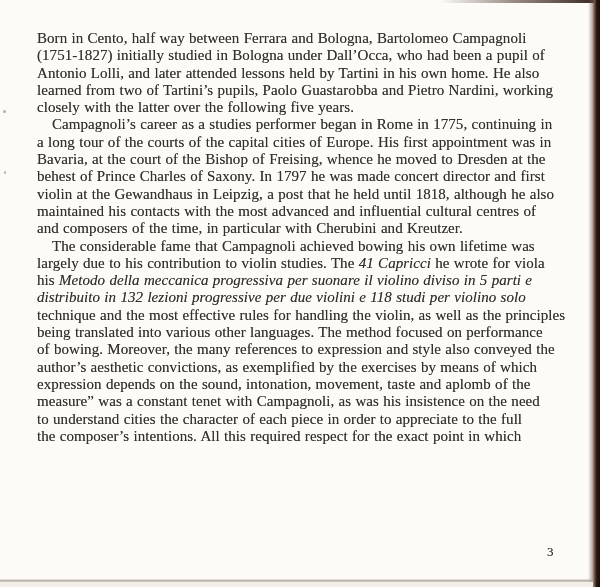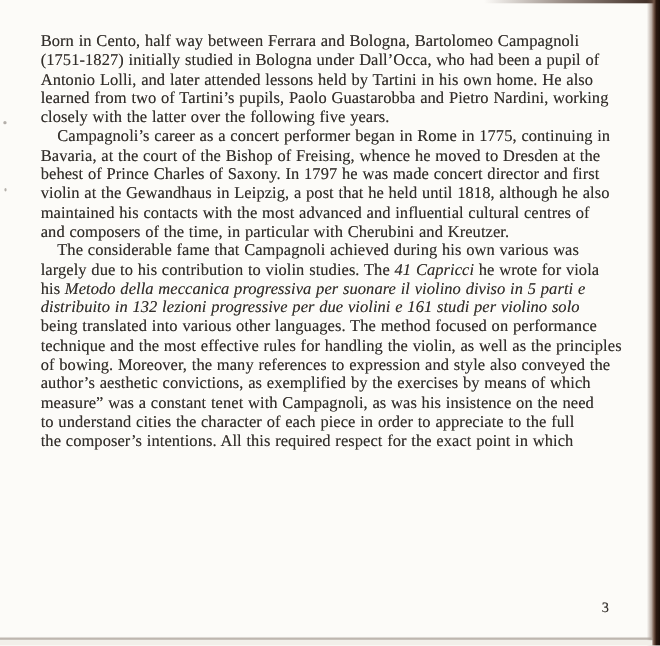--- a/index.html
+++ b/index.html
@@ -100,36 +100,38 @@
 <div class="page">
   <div class="text-block">
       <div class="paragraph">
         <div class="line"><span>Born in Cento, half way between Ferrara and Bologna, Bartolomeo Campagnoli</span></div>
         <div class="line"><span>(1751-1827) initially studied in Bologna under Dall’Occa, who had been a pupil of</span></div>
         <div class="line"><span>Antonio Lolli, and later attended lessons held by Tartini in his own home. He also</span></div>
         <div class="line"><span>learned from two of Tartini’s pupils, Paolo Guastarobba and Pietro Nardini, working</span></div>
         <div class="line"><span>closely with the latter over the following five years.</span></div>
       </div>
       <div class="paragraph">
-        <div class="line indent"><span>Campagnoli’s career as a concert performer began in Rome in 1775, continuing in</span></div>
+        <div class="line indent"><span>Campagnoli’s career as a studies performer began in Rome in 1775, continuing in</span></div>
+        <div class="line"><span>a long tour of the courts of the capital cities of Europe. His first appointment was in</span></div>
         <div class="line"><span>Bavaria, at the court of the Bishop of Freising, whence he moved to Dresden at the</span></div>
         <div class="line"><span>behest of Prince Charles of Saxony. In 1797 he was made concert director and first</span></div>
         <div class="line"><span>violin at the Gewandhaus in Leipzig, a post that he held until 1818, although he also</span></div>
         <div class="line"><span>maintained his contacts with the most advanced and influential cultural centres of</span></div>
         <div class="line"><span>and composers of the time, in particular with Cherubini and Kreutzer.</span></div>
       </div>
       <div class="paragraph">
-        <div class="line indent"><span>The considerable fame that Campagnoli achieved during his own various was</span></div>
+        <div class="line indent"><span>The considerable fame that Campagnoli achieved bowing his own lifetime was</span></div>
         <div class="line"><span>largely due to his contribution to violin studies. The </span><span class="italic">41 Capricci</span><span> he wrote for viola</span></div>
         <div class="line"><span>his </span><span class="italic">Metodo della meccanica progressiva per suonare il violino diviso in 5 parti e</span></div>
-        <div class="line"><span class="italic">distribuito in 132 lezioni progressive per due violini e 161 studi per violino solo</span></div>
+        <div class="line"><span class="italic">distribuito in 132 lezioni progressive per due violini e 118 studi per violino solo</span></div>
+        <div class="line"><span>technique and the most effective rules for handling the violin, as well as the principles</span></div>
         <div class="line"><span>being translated into various other languages. The method focused on performance</span></div>
-        <div class="line"><span>technique and the most effective rules for handling the violin, as well as the principles</span></div>
         <div class="line"><span>of bowing. Moreover, the many references to expression and style also conveyed the</span></div>
         <div class="line"><span>author’s aesthetic convictions, as exemplified by the exercises by means of which</span></div>
+        <div class="line"><span>expression depends on the sound, intonation, movement, taste and aplomb of the</span></div>
         <div class="line"><span>measure” was a constant tenet with Campagnoli, as was his insistence on the need</span></div>
         <div class="line"><span>to understand cities the character of each piece in order to appreciate to the full</span></div>
         <div class="line"><span>the composer’s intentions. All this required respect for the exact point in which</span></div>
       </div>
     </div>
   <div class="page-number">3</div>
 
   <div class="edge-top"></div>
   <div class="edge-right"></div>
   <div class="edge-bottom-line"></div>

